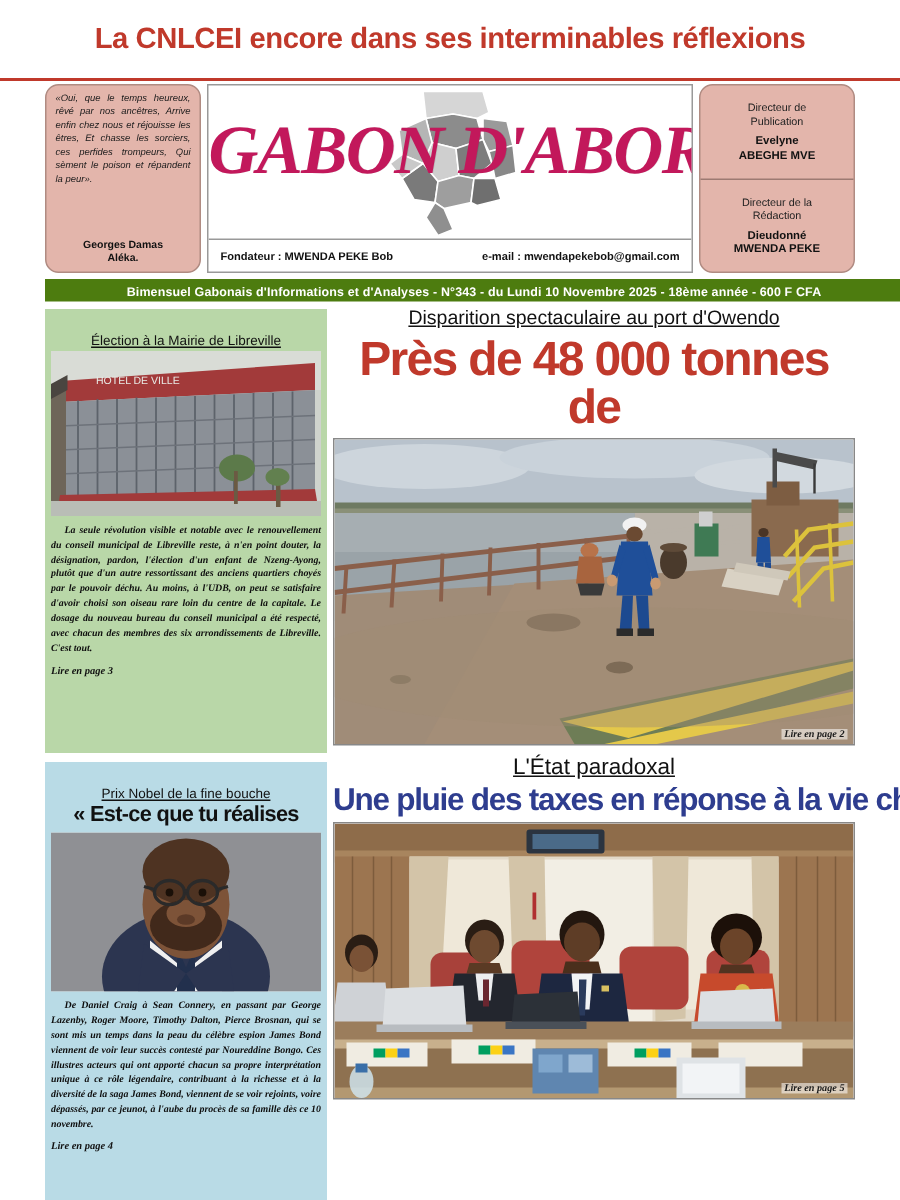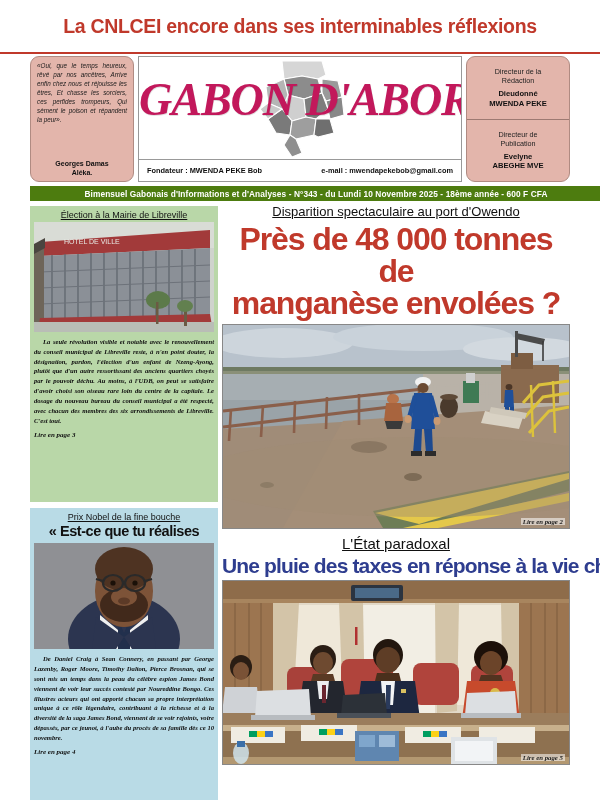--- a/index.html
+++ b/index.html
@@ -156,21 +156,21 @@
   .right-col {
     position: absolute;
     left: 222px; top: 204px;
     width: 348px; height: 572px;
   }
 
   
   .art {
     box-sizing: border-box;
     width: 188px;
-    padding: 4px 4px 3px 4px;
+    padding: 16px 4px 3px 4px;
     position: relative;
   }
   .art.green { background: #b9d7a8; }
   .art.blue  { background: #b9dbe6; }
 
   .kicker {
     text-align: center;
     font-size: 9px;
     color: #111;
     text-decoration: underline;
@@ -315,36 +315,36 @@
       </div>
       <div class="logo-footer">
         <span>Fondateur : MWENDA PEKE Bob</span>
         <span>e-mail : mwendapekebob@gmail.com</span>
       </div>
     </div>
 
     <div class="dir-box">
       <div class="dir-cell">
         <div class="dir-role">
+          <span>Directeur de</span><br>
+          <span>Publication</span>
+        </div>
+        <div class="dir-name">
+          <span class="first">Evelyne</span>
+          <span>ABEGHE MVE</span>
+        </div>
+      </div>
+      <div class="dir-cell">
+        <div class="dir-role">
           <span>Directeur de la</span><br>
           <span>Rédaction</span>
         </div>
         <div class="dir-name">
           <span class="first">Dieudonné</span>
           <span>MWENDA PEKE</span>
-        </div>
-      </div>
-      <div class="dir-cell">
-        <div class="dir-role">
-          <span>Directeur de</span><br>
-          <span>Publication</span>
-        </div>
-        <div class="dir-name">
-          <span class="first">Evelyne</span>
-          <span>ABEGHE MVE</span>
         </div>
       </div>
     </div>
   </div>
 
   <div class="subbar">Bimensuel Gabonais d'Informations et d'Analyses - N°343 - du Lundi 10 Novembre 2025 - 18ème année - 600 F CFA</div>
 
   <div class="left-col">
 
     <div class="art green" style="height:296px;">
@@ -425,21 +425,20 @@
       <div class="lire">Lire en page 4</div>
     </div>
   </div>
 
   <div class="right-col">
 
     <div>
       <div class="kicker-lg">Disparition spectaculaire au port d'Owendo</div>
       <div class="headline-red">
         <span>Près de 48 000 tonnes de</span><br>
-        <span>manganèse envolées ?</span>
       </div>
       <div class="bigphoto" style="height:205px;">
         <svg width="346" height="203" viewBox="0 0 346 203" preserveAspectRatio="none">
           <rect width="346" height="203" fill="#b9b2a8"></rect>
           <rect width="346" height="46" fill="#b8c2cc"></rect>
           <ellipse cx="60" cy="18" rx="70" ry="15" fill="#cdd5dc"></ellipse>
           <ellipse cx="200" cy="12" rx="90" ry="14" fill="#c9d2da"></ellipse>
           <ellipse cx="300" cy="24" rx="60" ry="12" fill="#d2d9df"></ellipse>
           <rect y="42" width="346" height="7" fill="#6e7a62"></rect>
           <rect y="46" width="346" height="3" fill="#8a9078"></rect>

